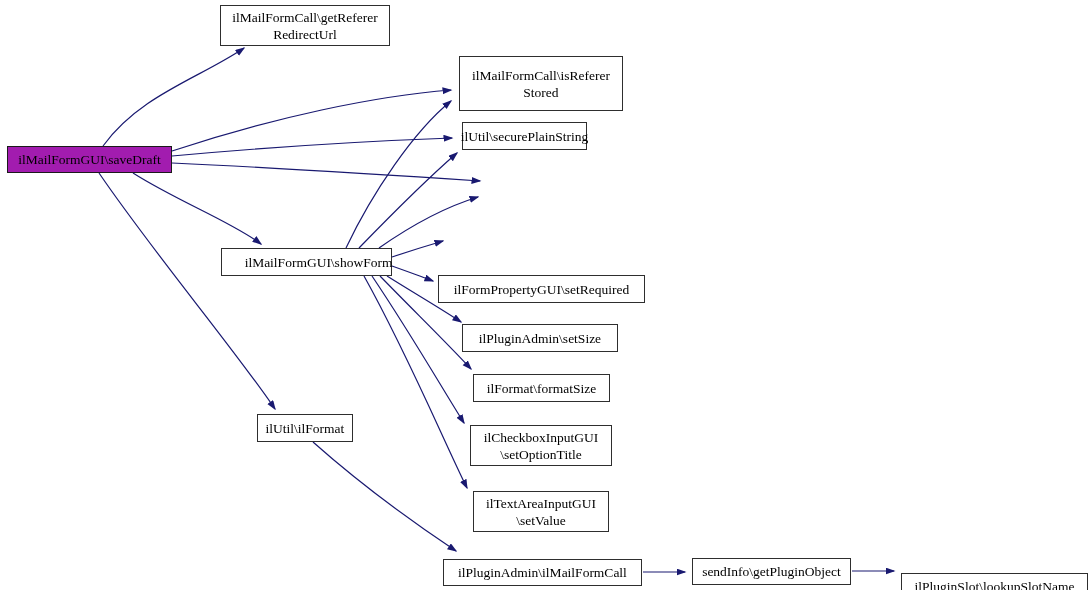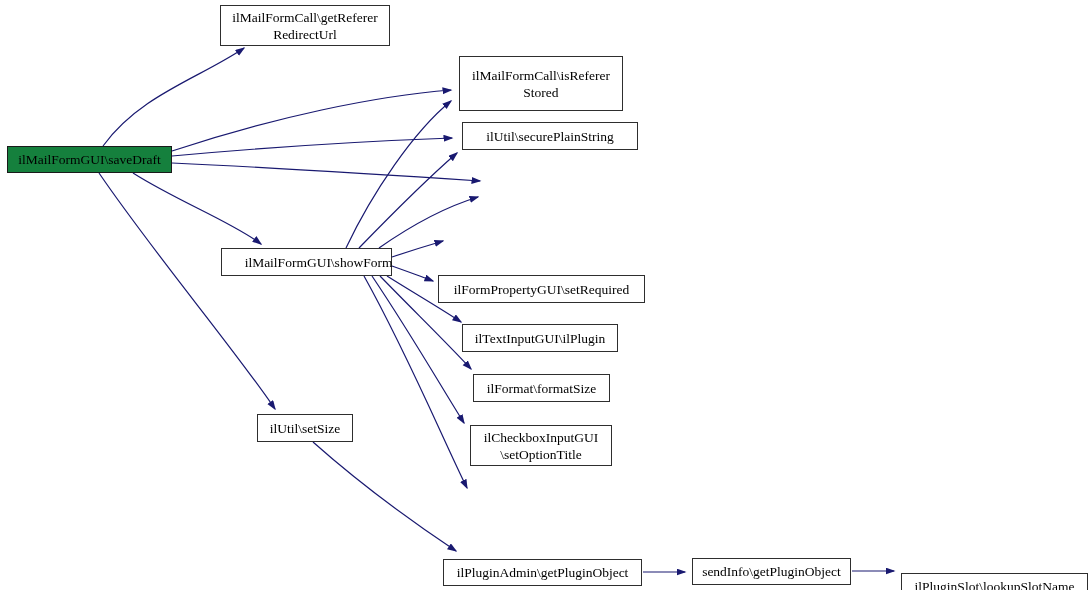--- a/index.html
+++ b/index.html
@@ -21,21 +21,21 @@
     justify-content:center;
     text-align:center;
     font-size:13.5px;
     line-height:17px;
     color:#000000;
     cursor:pointer;
     font-family:Liberation Serif, serif;
   }
   .node span { white-space:pre-line; pointer-events:none; }
   .node.highlight {
-    background:#15803d;
+    background:#a21caf;
     border:1.7px solid #1a1a1a;
     cursor:default;
   }
 </style>
 </head>
 <body>
 
 <div id="stage">
 
   <svg id="edges" width="1092" height="590" viewBox="0 0 1092 590" fill="none" xmlns="http://www.w3.org/2000/svg">
@@ -73,54 +73,58 @@
   <div class="node" style="left:220px; top:5px; width:170px; height:41px;">
     <span>ilMailFormCall\getReferer
 RedirectUrl</span>
   </div>
 
   <div class="node" style="left:459px; top:56px; width:164px; height:55px;">
     <span>ilMailFormCall\isReferer
 Stored</span>
   </div>
 
-  <div class="node" style="left:462px; top:122px; width:176px; height:28px;">
+  <div class="node" style="left:462px; top:122px; width:125px; height:28px;">
     <span>ilUtil\securePlainString</span>
   </div>
 
 
   <div class="node" style="left:221px; top:248px; width:171px; height:28px;padding-left:24px;">
     <span>ilMailFormGUI\showForm</span>
   </div>
 
 
   <div class="node" style="left:438px; top:275px; width:207px; height:28px;">
     <span>ilFormPropertyGUI\setRequired</span>
   </div>
 
   <div class="node" style="left:462px; top:324px; width:156px; height:28px;">
-    <span>ilTextInputGUI\ilPlugin</span>
+    <span>ilPluginAdmin\setSize</span>
   </div>
 
   <div class="node" style="left:473px; top:374px; width:137px; height:28px;">
     <span>ilFormat\formatSize</span>
   </div>
 
   <div class="node" style="left:470px; top:425px; width:142px; height:41px;">
     <span>ilCheckboxInputGUI
 \setOptionTitle</span>
   </div>
 
+  <div class="node" style="left:473px; top:491px; width:136px; height:41px;">
+    <span>ilTextAreaInputGUI
+\setValue</span>
+  </div>
 
   <div class="node" style="left:257px; top:414px; width:96px; height:28px;">
-    <span>ilUtil\setSize</span>
+    <span>ilUtil\ilFormat</span>
   </div>
 
   <div class="node" style="left:443px; top:559px; width:199px; height:27px;">
-    <span>ilPluginAdmin\getPluginObject</span>
+    <span>ilPluginAdmin\ilMailFormCall</span>
   </div>
 
   <div class="node" style="left:692px; top:558px; width:159px; height:27px;">
     <span>sendInfo\getPluginObject</span>
   </div>
 
   <div class="node" style="left:901px; top:557px; width:187px; height:27px;margin-top:16px;">
     <span>ilPluginSlot\lookupSlotName</span>
   </div>
 

